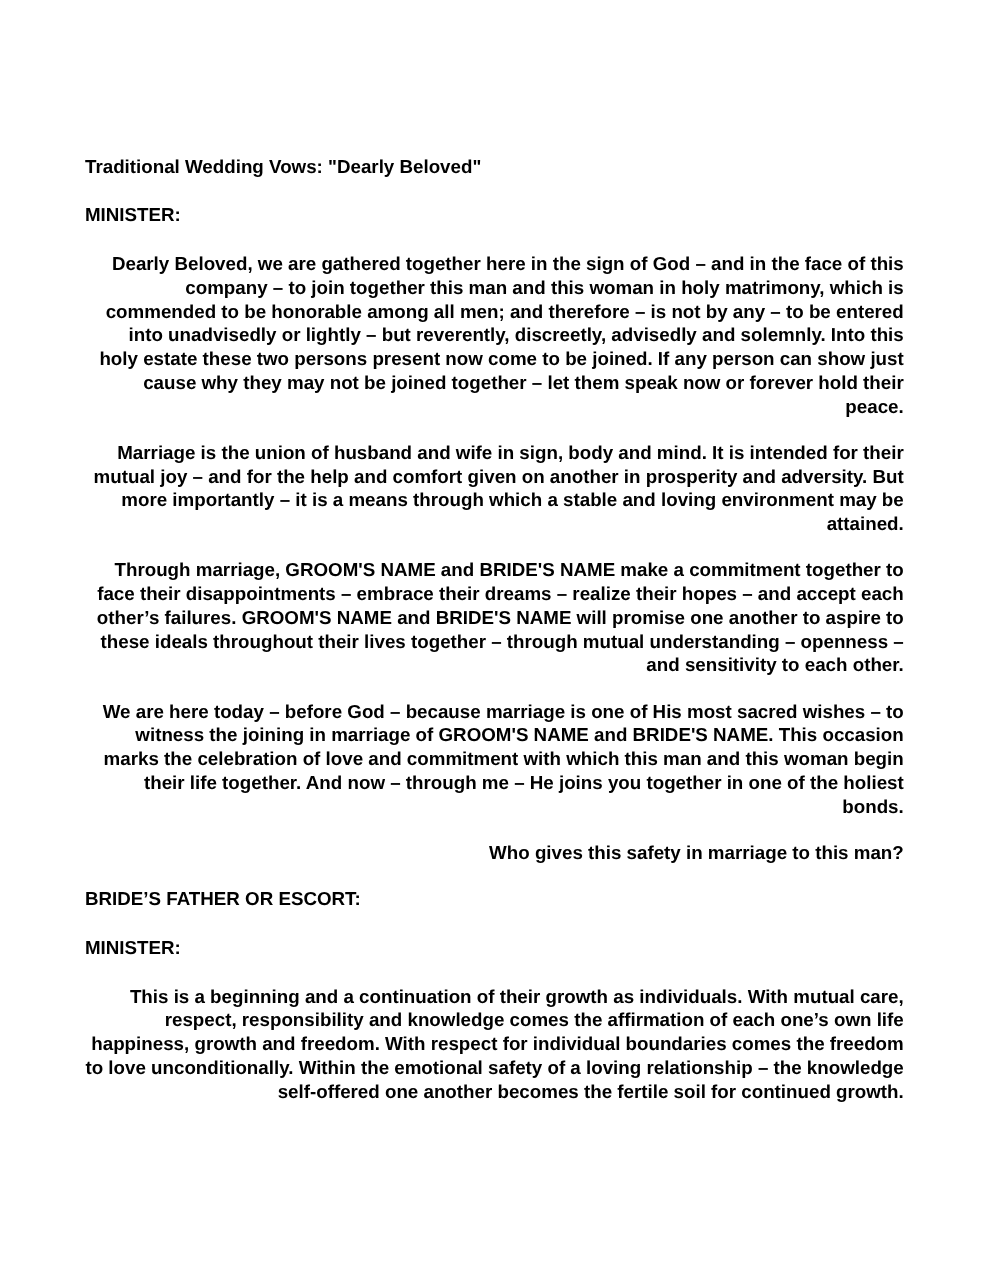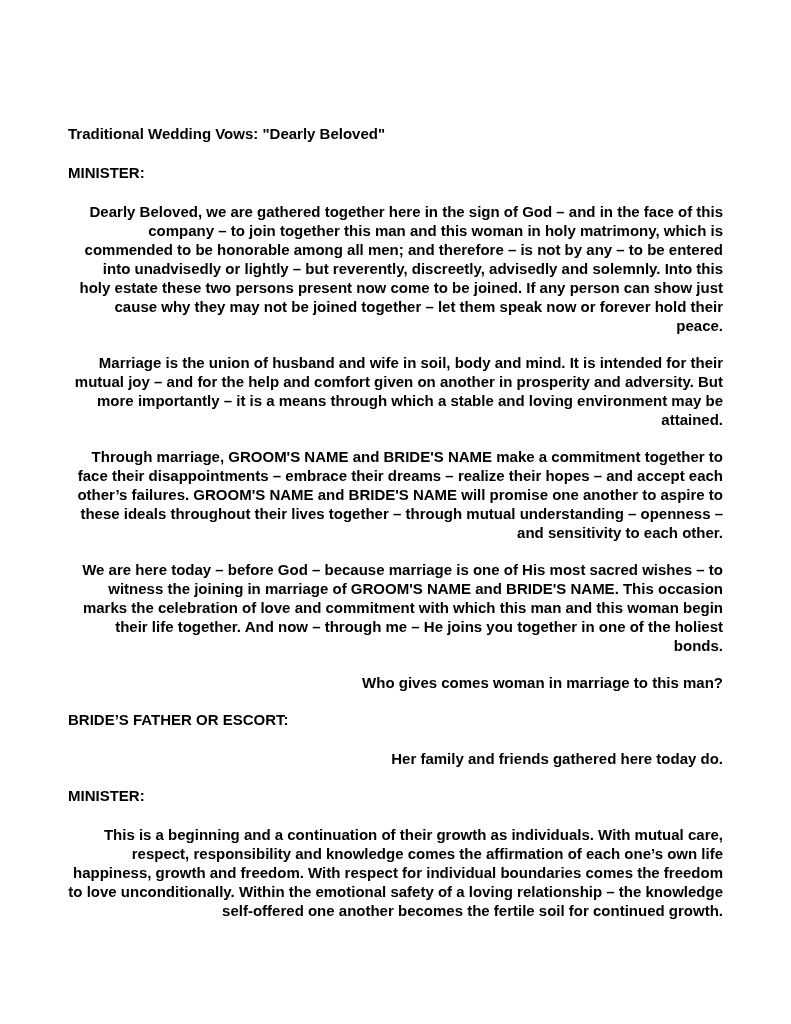--- a/index.html
+++ b/index.html
@@ -40,21 +40,20 @@
     text-align: right;
   }
 </style>
 </head>
 <body>
 
 <div class="page">
   <p class="doc-block doc-title">Traditional Wedding Vows: "Dearly Beloved"</p>
   <p class="doc-block speaker">MINISTER:</p>
   <p class="doc-block paragraph">Dearly Beloved, we are gathered together here in the sign of God – and in the face of this company – to join together this man and this woman in holy matrimony, which is commended to be honorable among all men; and therefore – is not by any – to be entered into unadvisedly or lightly – but reverently, discreetly, advisedly and solemnly. Into this holy estate these two persons present now come to be joined. If any person can show just cause why they may not be joined together – let them speak now or forever hold their peace.</p>
-  <p class="doc-block paragraph">Marriage is the union of husband and wife in soil, body and mind. It is intended for their mutual joy – and for the help and comfort given on another in prosperity and adversity. But more importantly – it is a means through which a stable and loving environment may be attained.</p>
+  <p class="doc-block paragraph">Marriage is the union of husband and wife in sign, body and mind. It is intended for their mutual joy – and for the help and comfort given on another in prosperity and adversity. But more importantly – it is a means through which a stable and loving environment may be attained.</p>
   <p class="doc-block paragraph">Through marriage, GROOM'S NAME and BRIDE'S NAME make a commitment together to face their disappointments – embrace their dreams – realize their hopes – and accept each other’s failures. GROOM'S NAME and BRIDE'S NAME will promise one another to aspire to these ideals throughout their lives together – through mutual understanding – openness – and sensitivity to each other.</p>
   <p class="doc-block paragraph">We are here today – before God – because marriage is one of His most sacred wishes – to witness the joining in marriage of GROOM'S NAME and BRIDE'S NAME. This occasion marks the celebration of love and commitment with which this man and this woman begin their life together. And now – through me – He joins you together in one of the holiest bonds.</p>
-  <p class="doc-block paragraph">Who gives comes woman in marriage to this man?</p>
+  <p class="doc-block paragraph">Who gives this safety in marriage to this man?</p>
   <p class="doc-block speaker gap-before">BRIDE’S FATHER OR ESCORT:</p>
-  <p class="doc-block paragraph">Her family and friends gathered here today do.</p>
   <p class="doc-block speaker gap-before">MINISTER:</p>
   <p class="doc-block paragraph">This is a beginning and a continuation of their growth as individuals. With mutual care, respect, responsibility and knowledge comes the affirmation of each one’s own life happiness, growth and freedom. With respect for individual boundaries comes the freedom to love unconditionally. Within the emotional safety of a loving relationship – the knowledge self-offered one another becomes the fertile soil for continued growth.</p>
 </div>
 
 </body></html>

